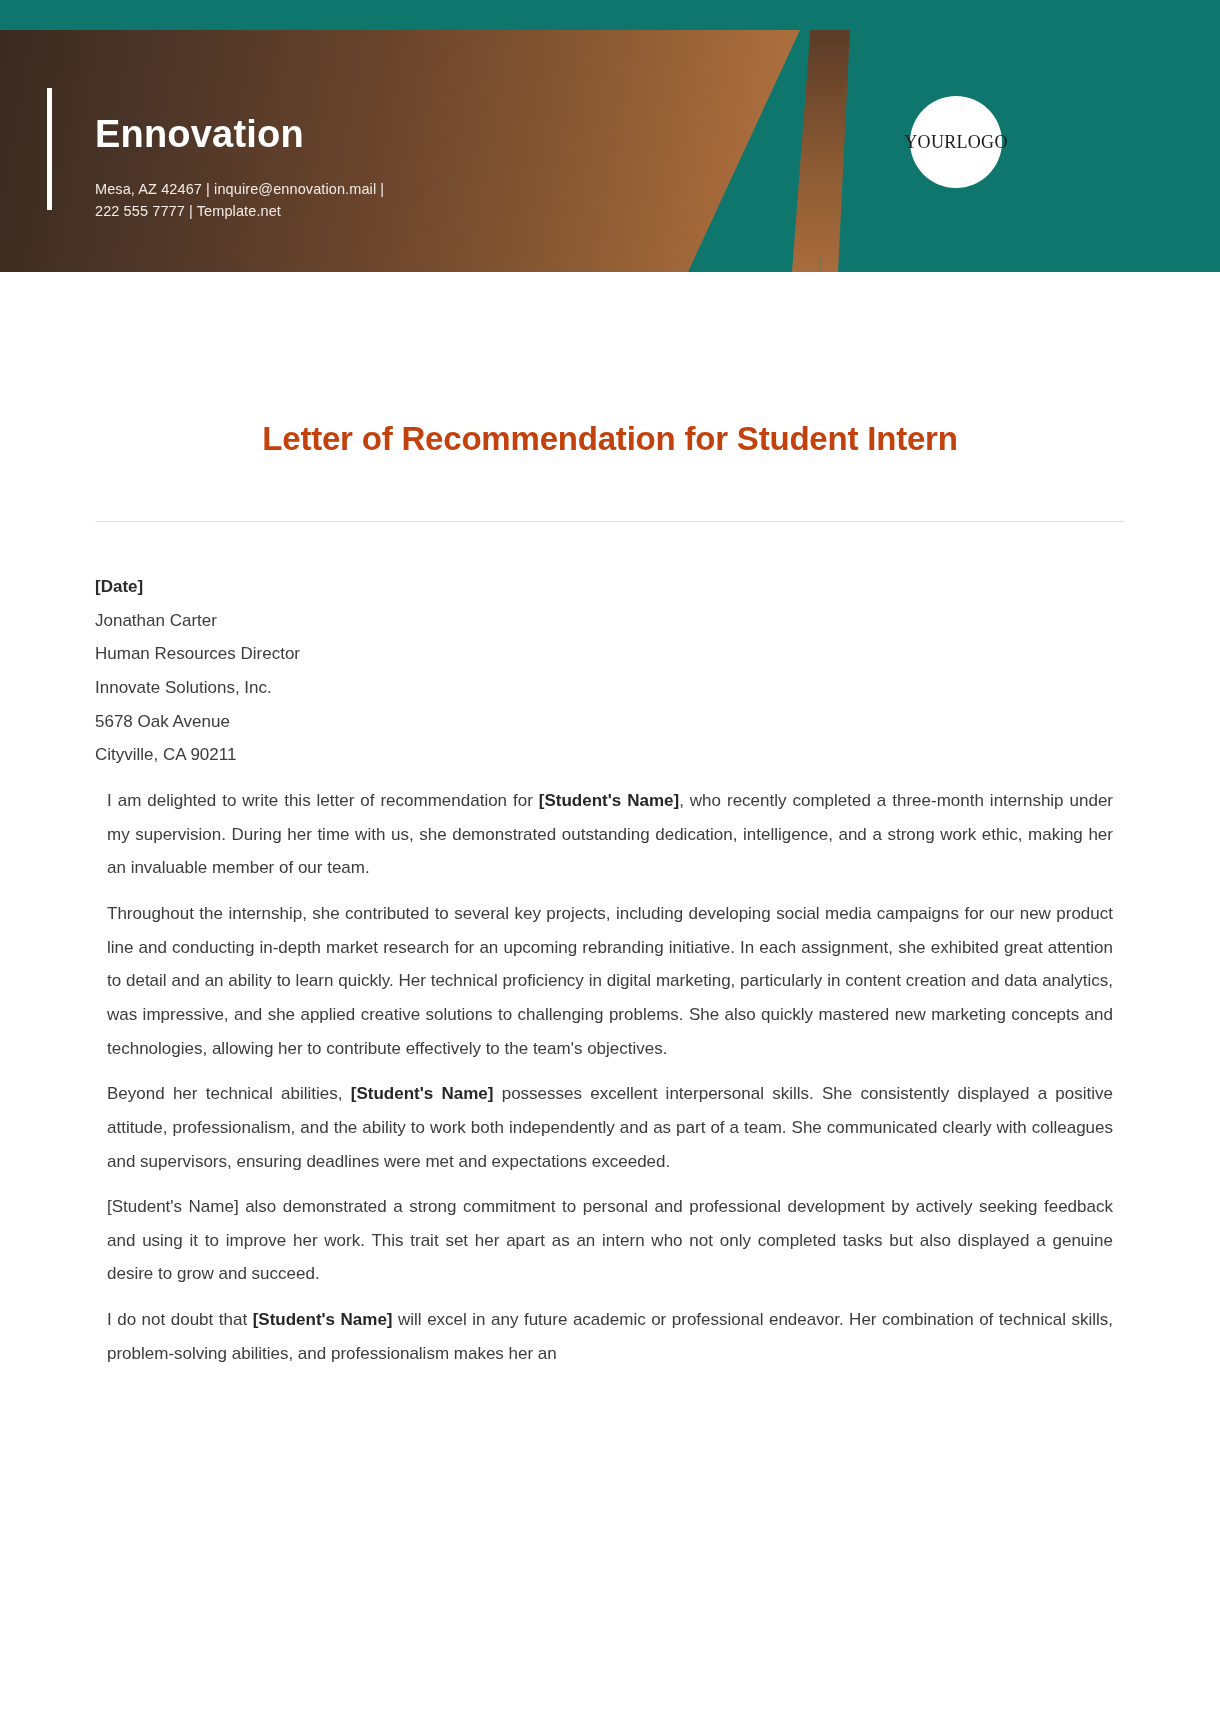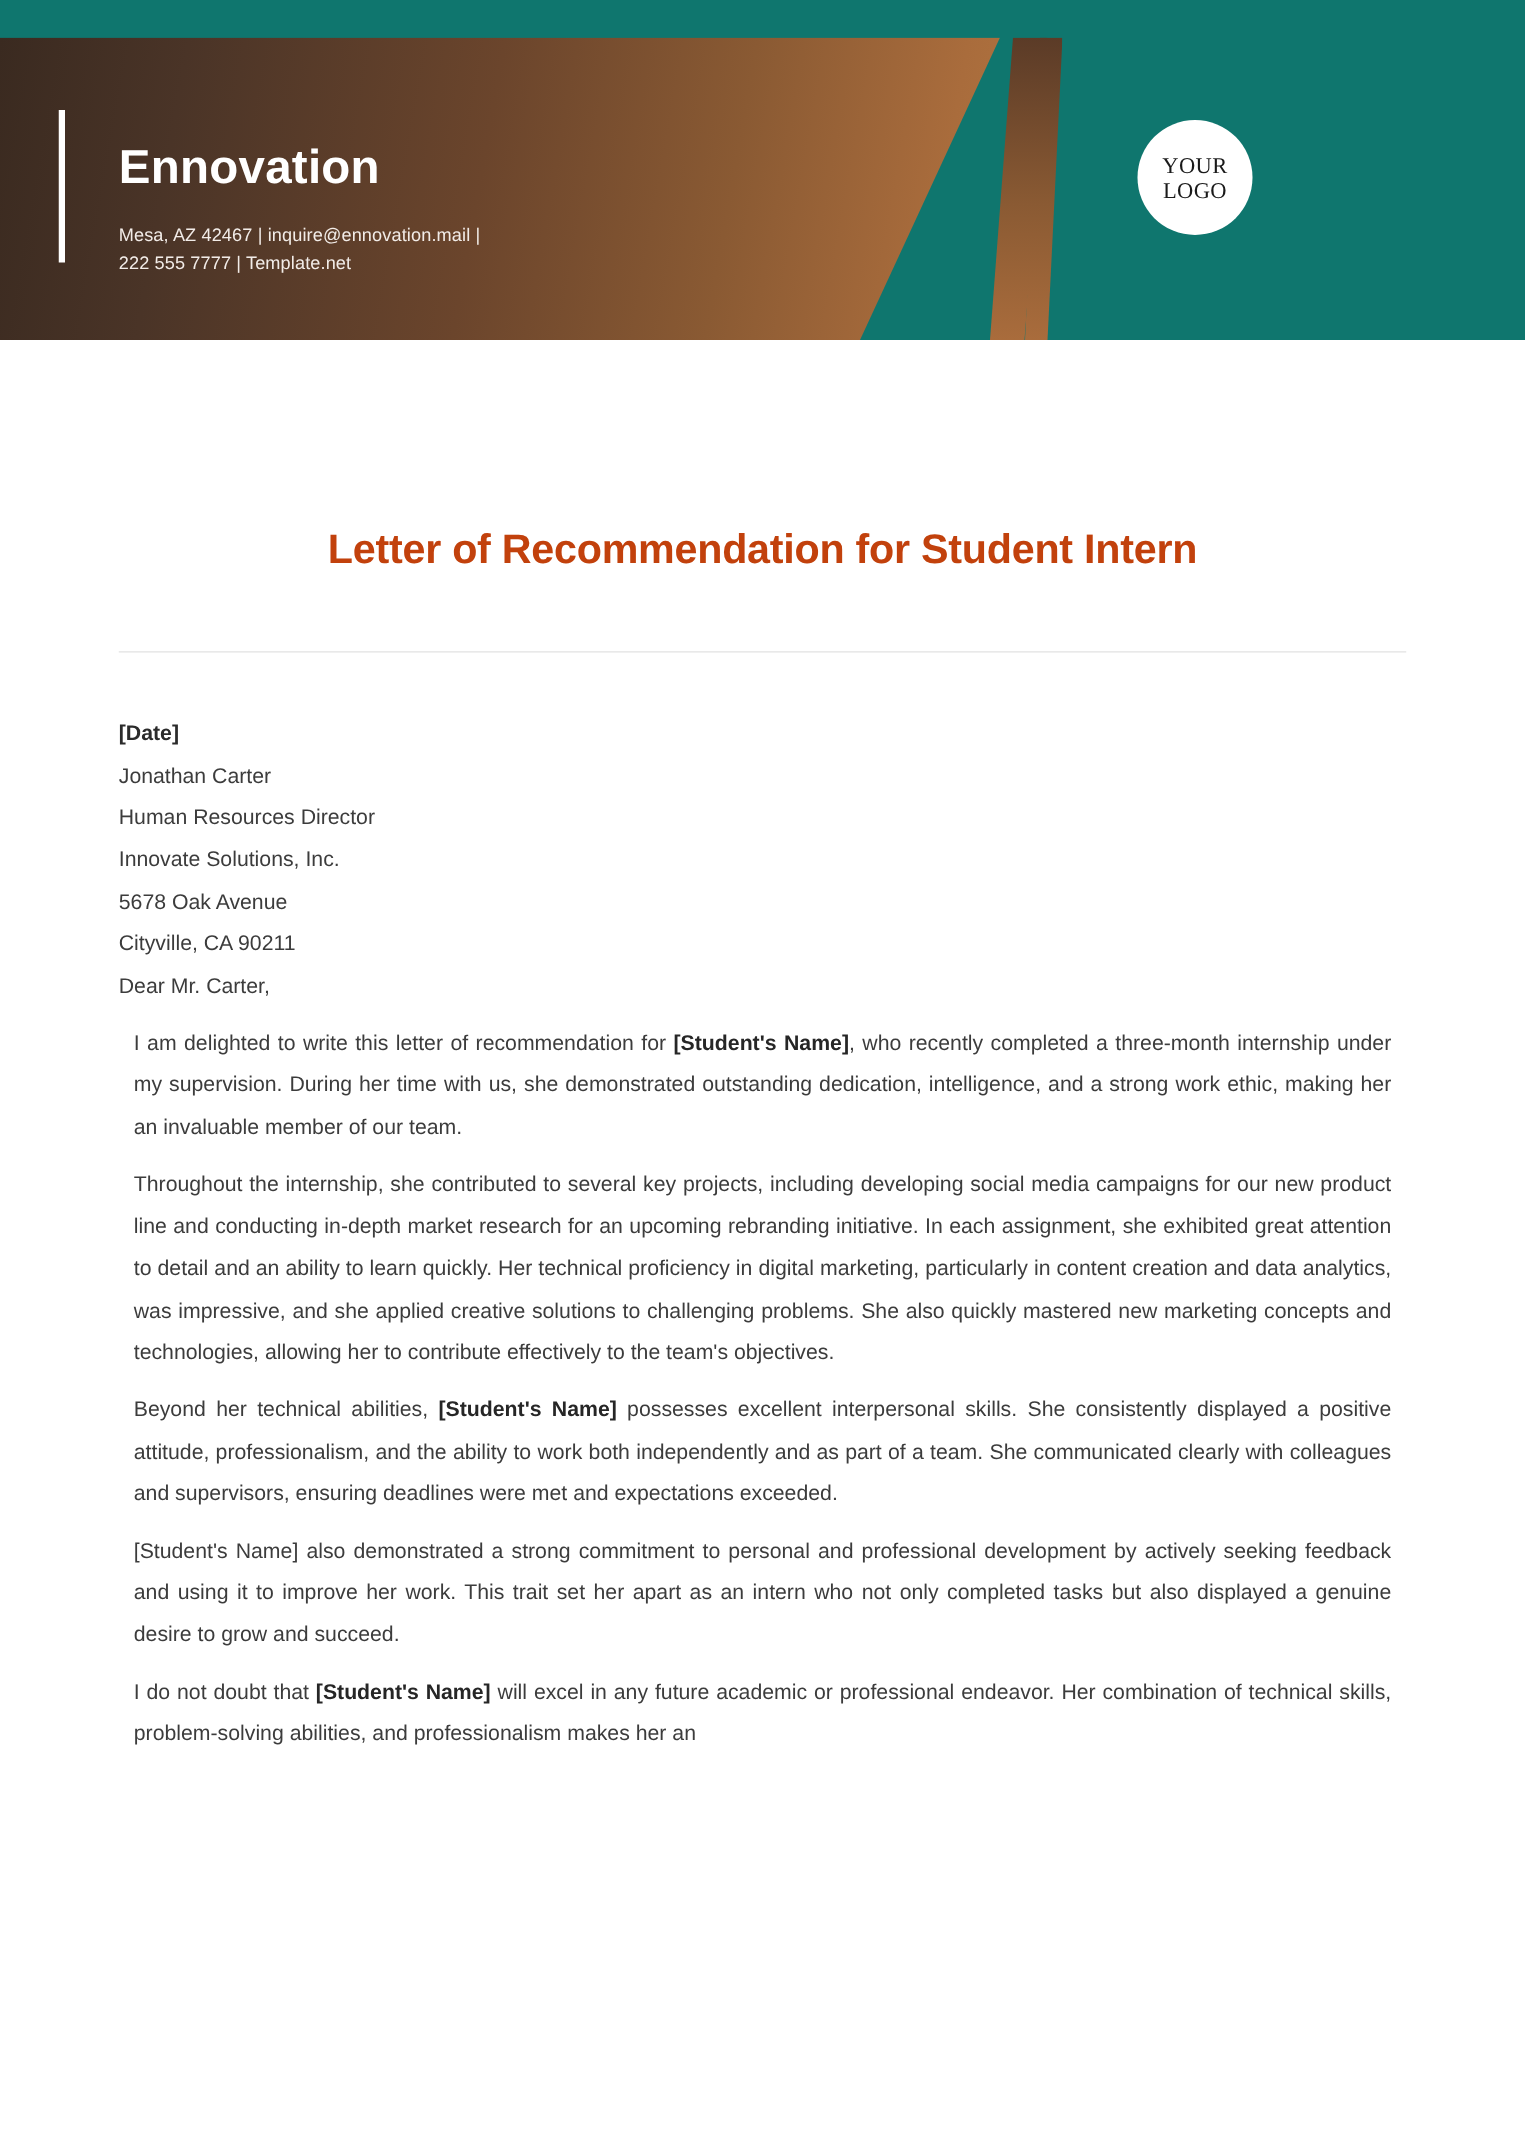--- a/index.html
+++ b/index.html
@@ -80,21 +80,21 @@
 
   .logo-circle {
     position: absolute;
     left: 910px;
     top: 96px;
     width: 92px;
     height: 92px;
     border-radius: 50%;
     background: #ffffff;
     display: flex;
-    flex-direction: column;
+    flex-direction: row;
     align-items: center;
     justify-content: center;
     font-family: "Liberation Serif", serif;
     color: #1a1a1a;
     font-size: 18px;
     line-height: 1.12;
     letter-spacing: 0.3px;
   }
 
   
@@ -153,21 +153,20 @@
   <div class="doc-title">Letter of Recommendation for Student Intern</div>
   <div class="title-rule"></div>
 
   <div class="letter">
     <div class="addr-line bold">[Date]</div>
     <div class="addr-line">Jonathan Carter</div>
     <div class="addr-line">Human Resources Director</div>
     <div class="addr-line">Innovate Solutions, Inc.</div>
     <div class="addr-line">5678 Oak Avenue</div>
     <div class="addr-line">Cityville, CA 90211</div>
-    <div class="addr-line">Dear Mr. Carter,</div>
 
     <p class="para"><span>I am delighted to write this letter of recommendation for </span><b>[Student's Name]</b><span>, who recently completed a three-month internship under my supervision. During her time with us, she demonstrated outstanding dedication, intelligence, and a strong work ethic, making her an invaluable member of our team.</span></p>
 
     <p class="para">Throughout the internship, she contributed to several key projects, including developing social media campaigns for our new product line and conducting in-depth market research for an upcoming rebranding initiative. In each assignment, she exhibited great attention to detail and an ability to learn quickly. Her technical proficiency in digital marketing, particularly in content creation and data analytics, was impressive, and she applied creative solutions to challenging problems. She also quickly mastered new marketing concepts and technologies, allowing her to contribute effectively to the team's objectives.</p>
 
     <p class="para"><span>Beyond her technical abilities, </span><b>[Student's Name]</b><span> possesses excellent interpersonal skills. She consistently displayed a positive attitude, professionalism, and the ability to work both independently and as part of a team. She communicated clearly with colleagues and supervisors, ensuring deadlines were met and expectations exceeded.</span></p>
 
     <p class="para">[Student's Name] also demonstrated a strong commitment to personal and professional development by actively seeking feedback and using it to improve her work. This trait set her apart as an intern who not only completed tasks but also displayed a genuine desire to grow and succeed.</p>
 
     <p class="para"><span>I do not doubt that </span><b>[Student's Name]</b><span> will excel in any future academic or professional endeavor. Her combination of technical skills, problem-solving abilities, and professionalism makes her an</span></p>

